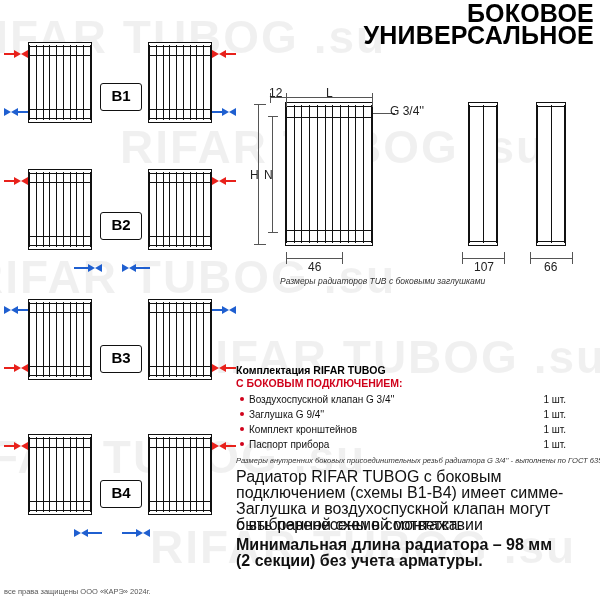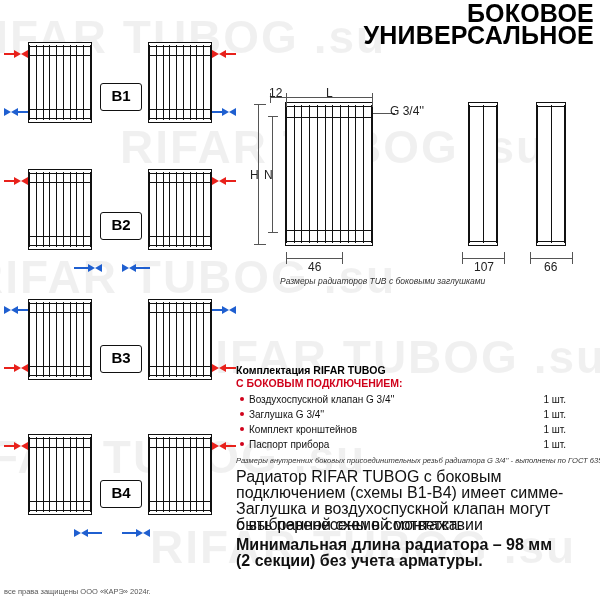--- a/index.html
+++ b/index.html
@@ -544,21 +544,21 @@
 
 <div class="layer">
   <div class="txt-title" style="left:236px;top:364px;">Комплектация RIFAR TUBOG</div>
   <div class="txt-title red" style="left:236px;top:377px;">С БОКОВЫМ ПОДКЛЮЧЕНИЕМ:</div>
 
   <div class="bullet-row" style="left:240px;top:394px;">
     <span class="bl"><span class="dot"></span><span>Воздухоспускной клапан G 3/4''</span></span>
     <span class="qty">1 шт.</span>
   </div>
   <div class="bullet-row" style="left:240px;top:409px;">
-    <span class="bl"><span class="dot"></span><span>Заглушка G 3/4''</span></span>
+    <span class="bl"><span class="dot"></span><span>Заглушка G 9/4''</span></span>
     <span class="qty">1 шт.</span>
   </div>
   <div class="bullet-row" style="left:240px;top:424px;">
     <span class="bl"><span class="dot"></span><span>Комплект кронштейнов</span></span>
     <span class="qty">1 шт.</span>
   </div>
   <div class="bullet-row" style="left:240px;top:439px;">
     <span class="bl"><span class="dot"></span><span>Паспорт прибора</span></span>
     <span class="qty">1 шт.</span>
   </div>

